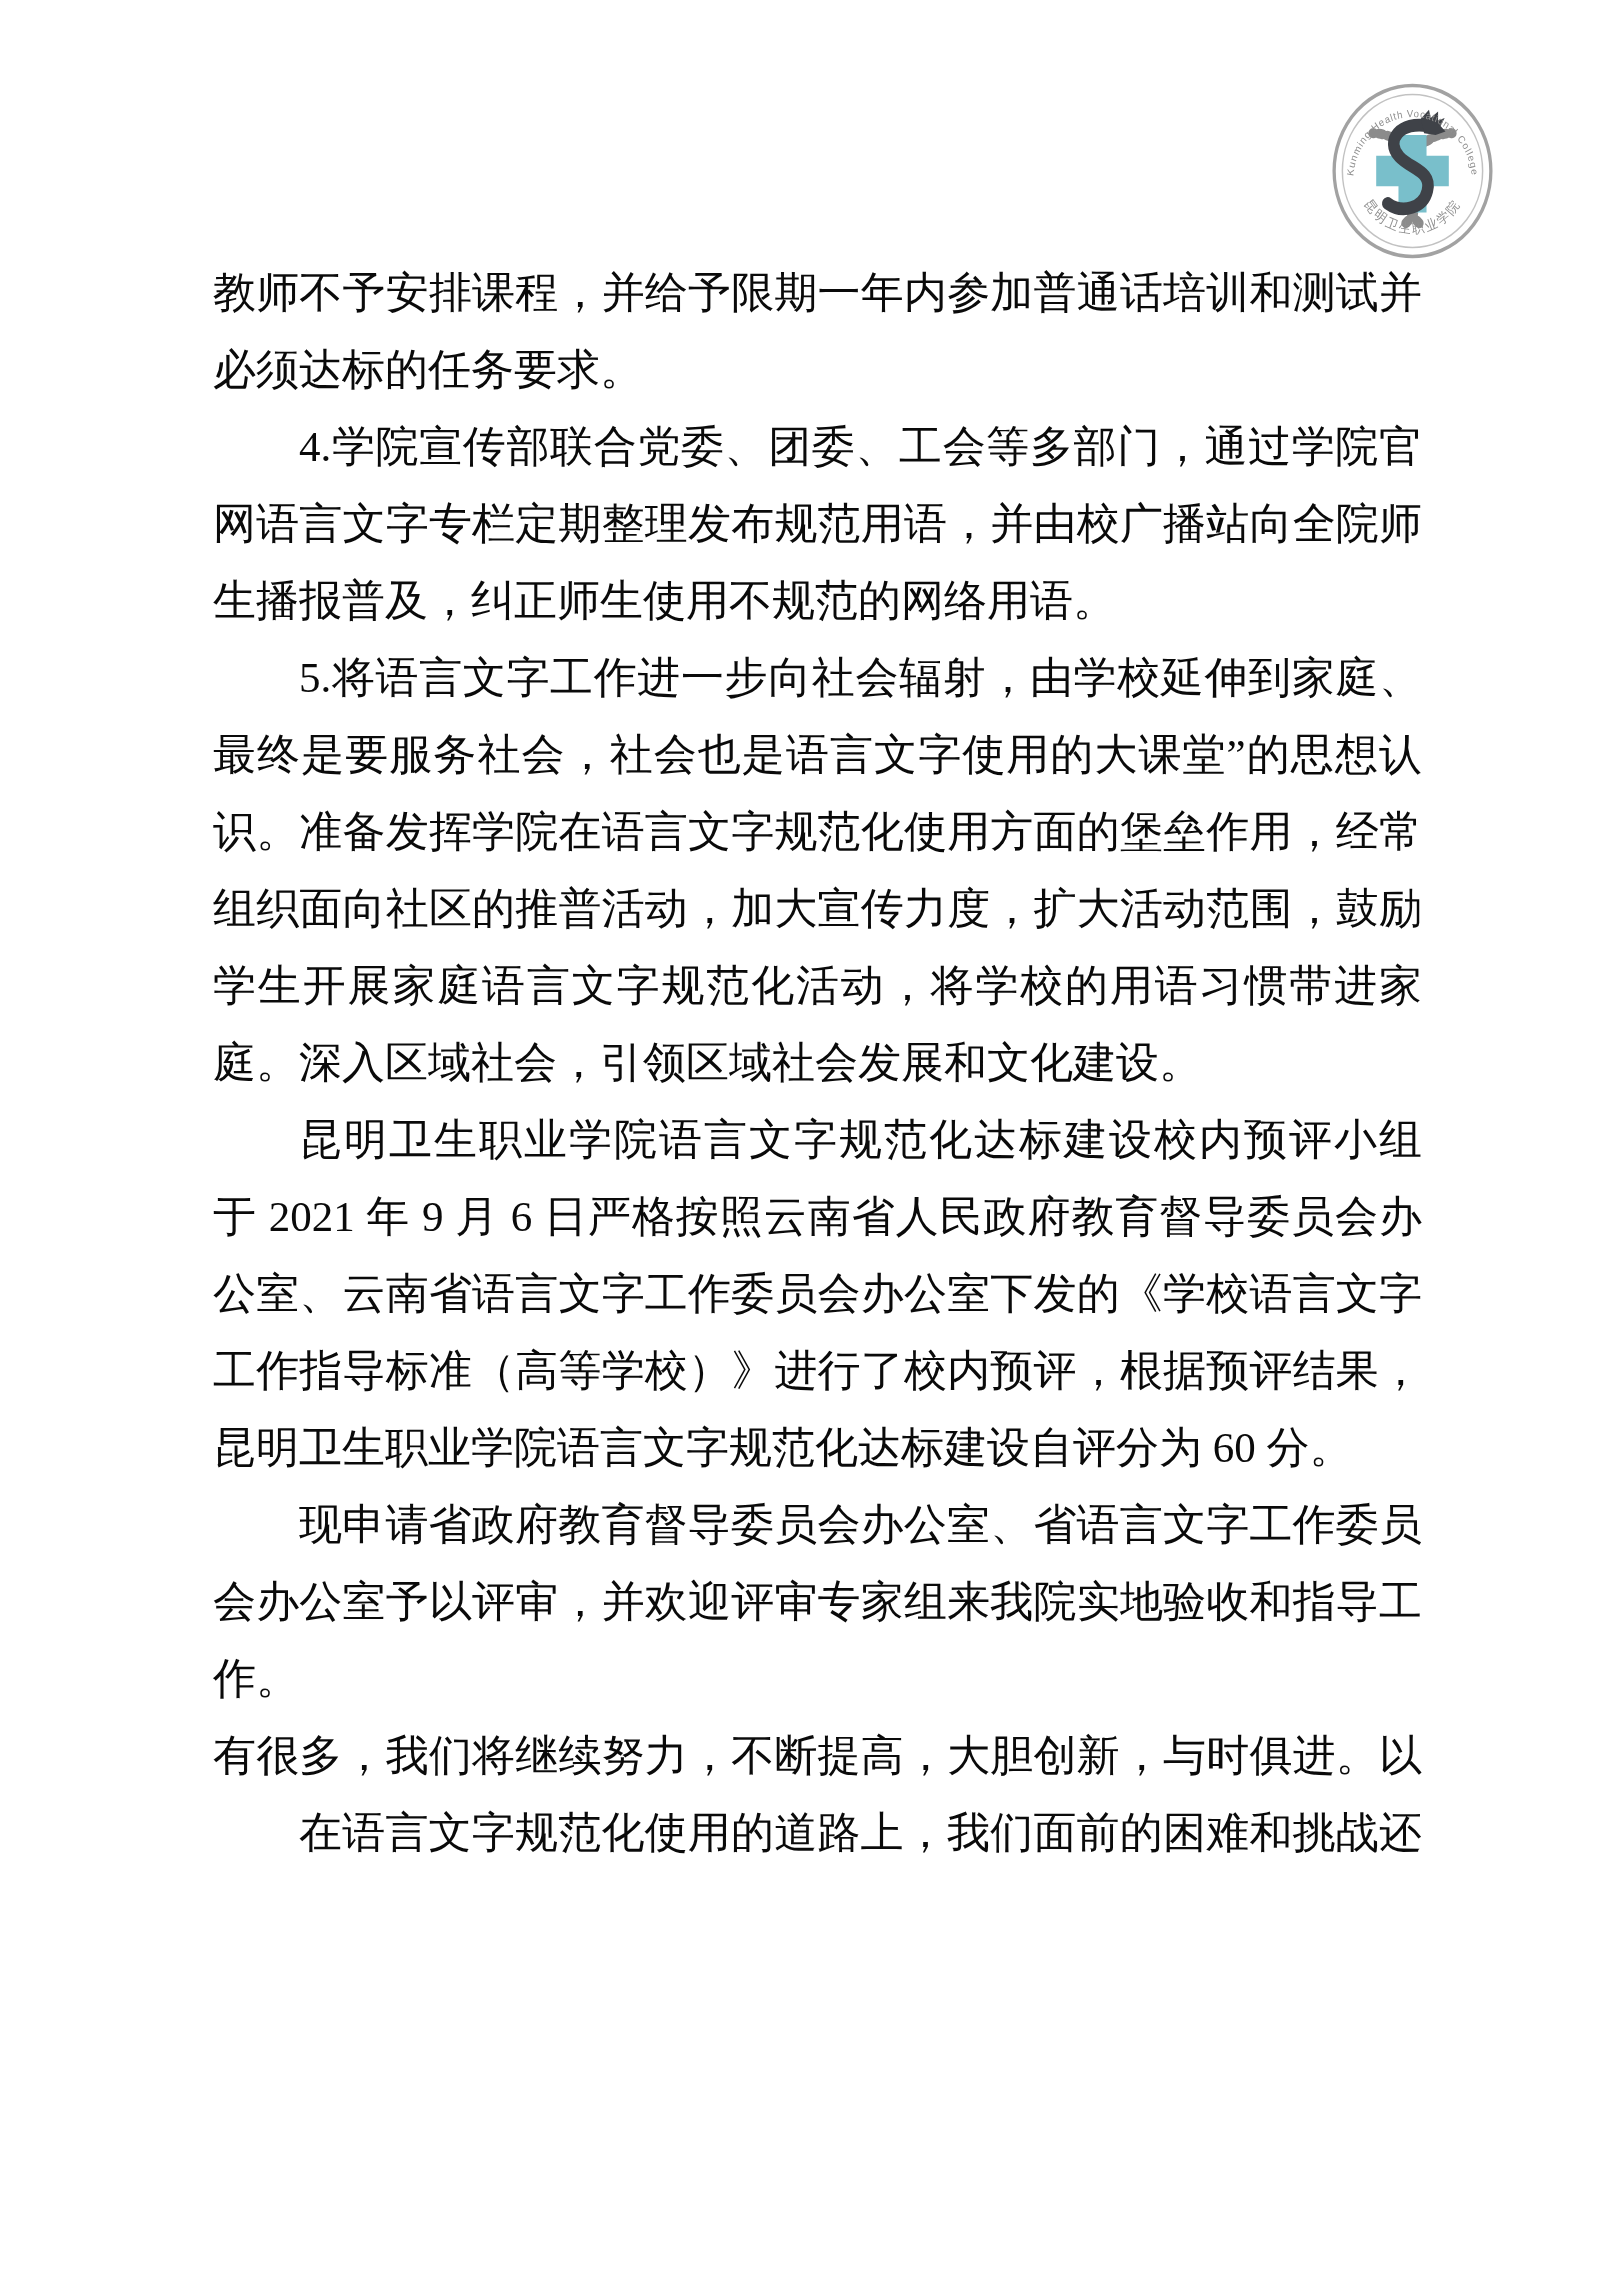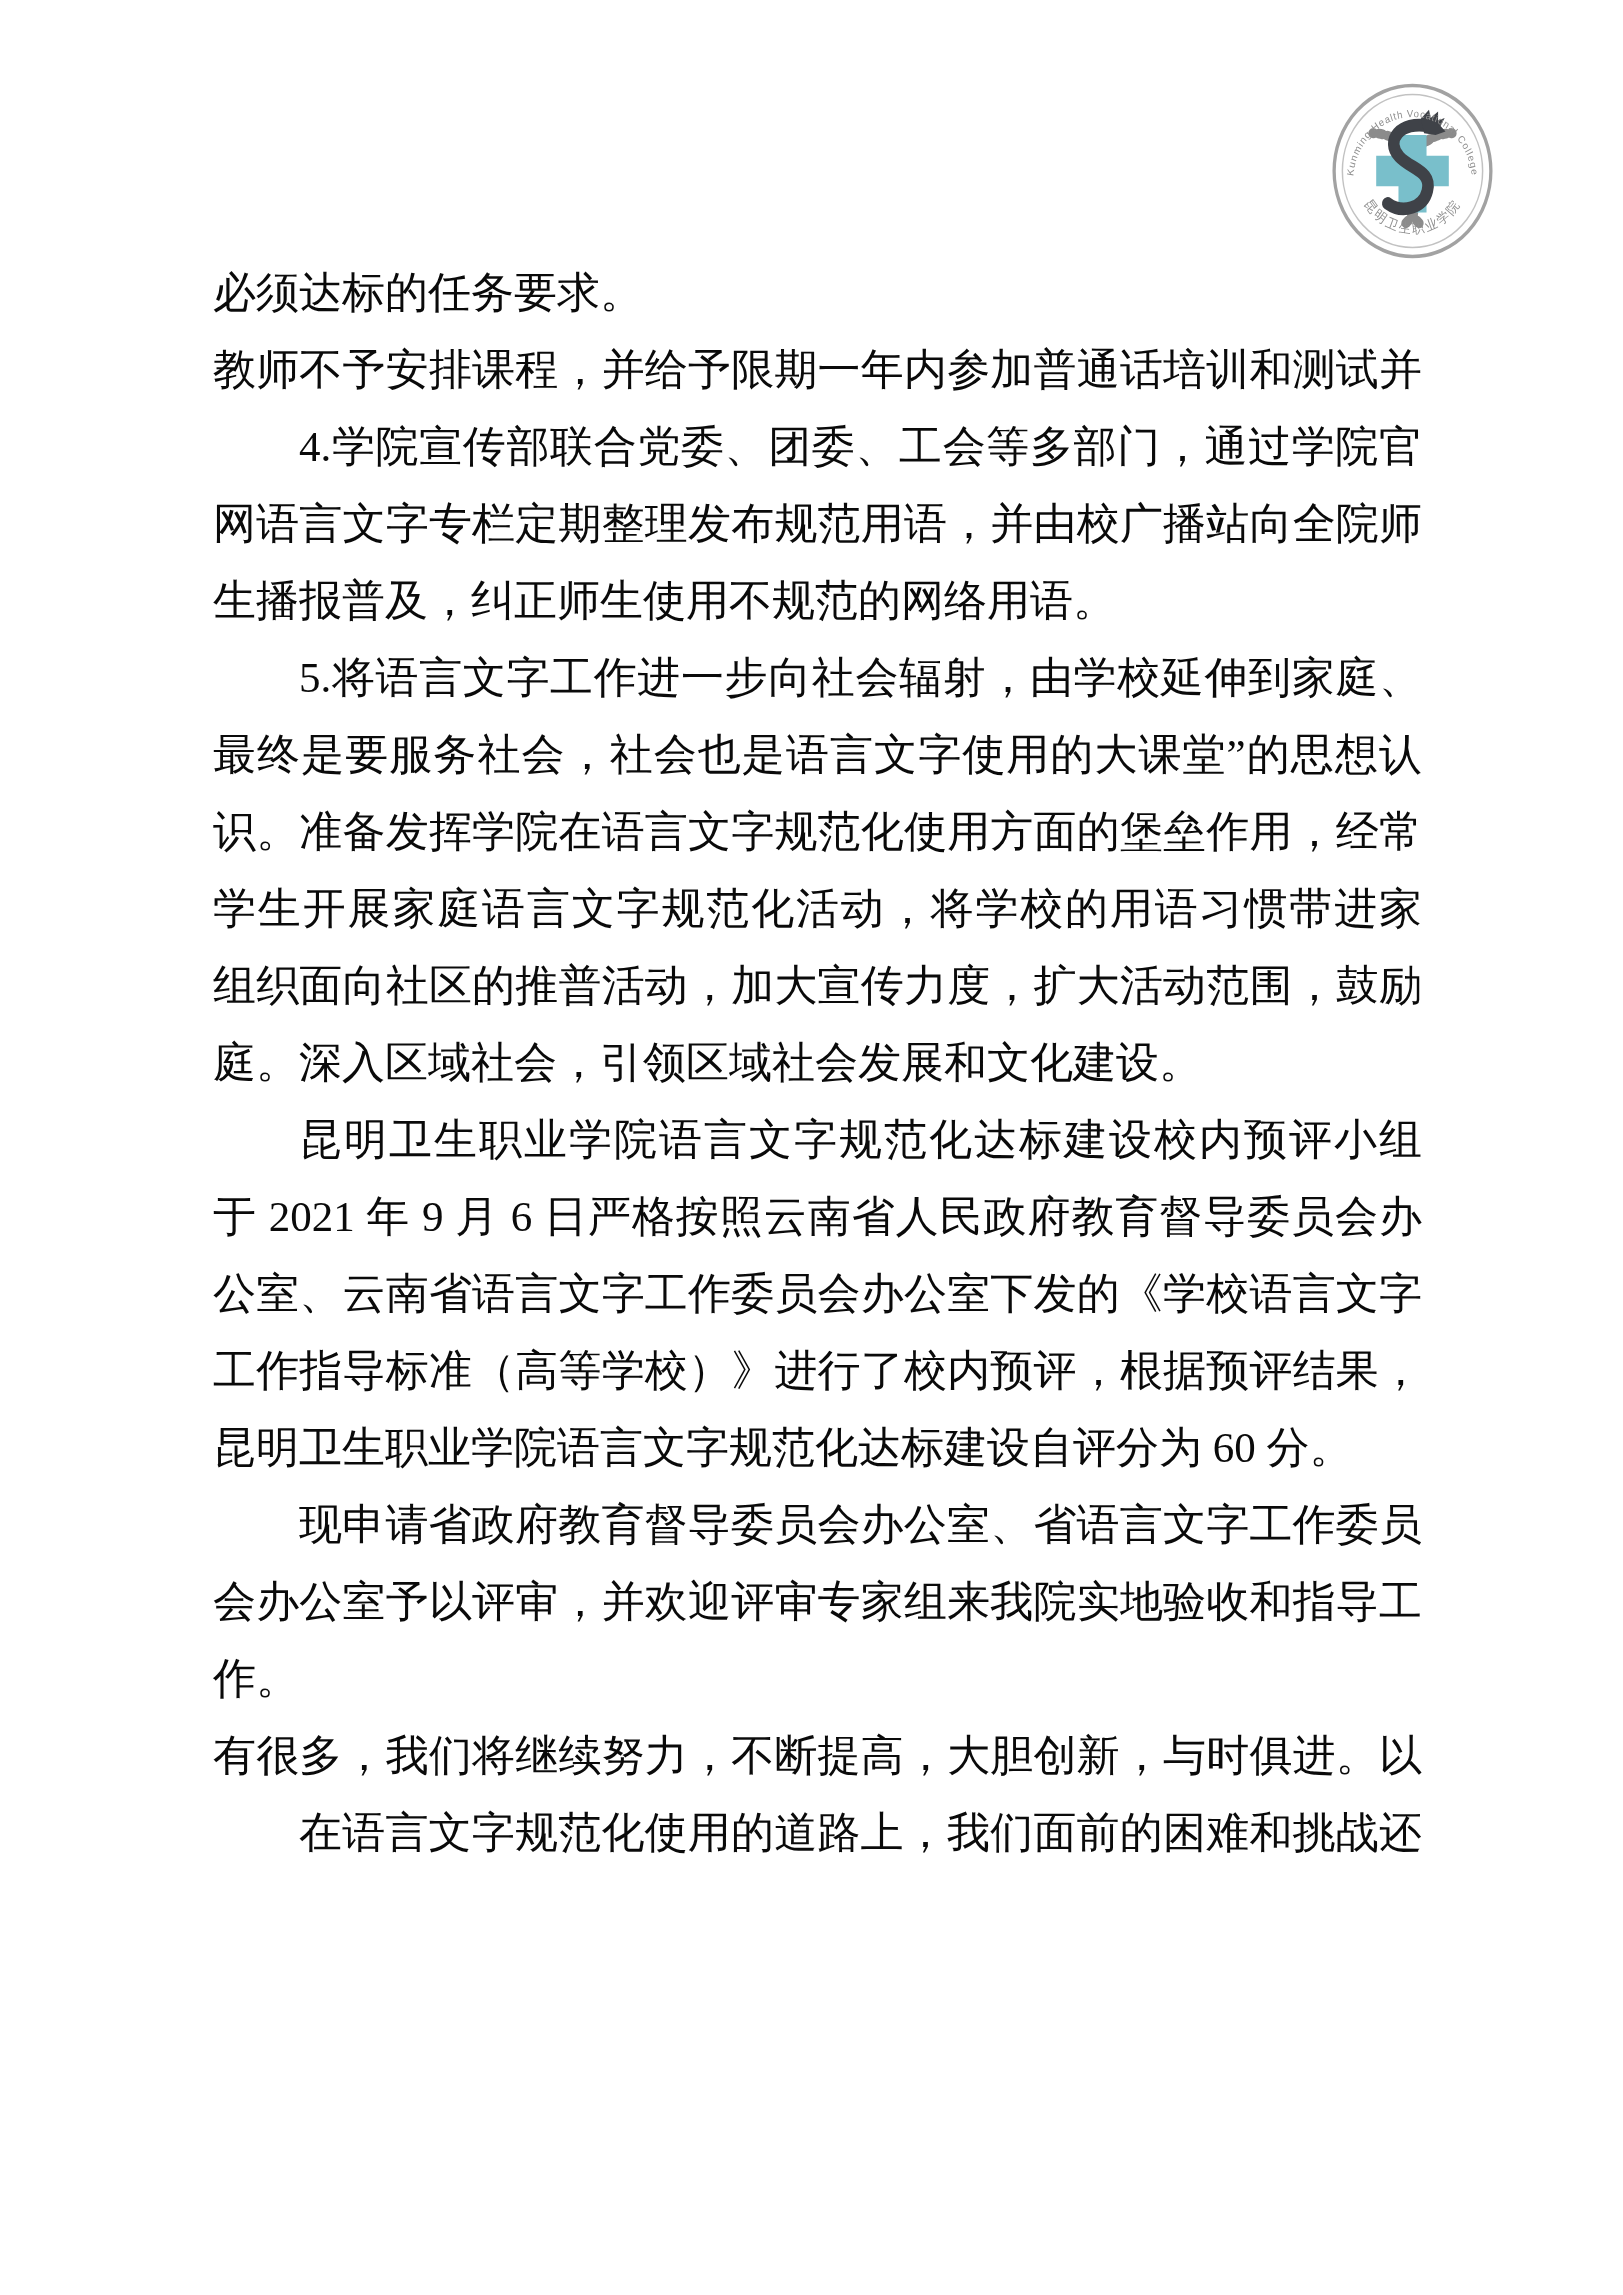--- a/index.html
+++ b/index.html
@@ -79,30 +79,30 @@
         <textPath href="#arcTop" startOffset="50%" text-anchor="middle">Kunming Health Vocational College</textPath>
       </text>
 
       <text font-size="15" fill="#8f8f8f" letter-spacing="2.5" font-family="Liberation Serif, DejaVu Serif, serif">
         <textPath href="#arcBottom" startOffset="50%" text-anchor="middle">昆明卫生职业学院</textPath>
       </text>
     </svg>
   </div>
 
   <div class="body-text">
+      <div class="line full">教师不予安排课程，并给予限期一年内参加普通话培训和测试并</div>
       <div class="line">必须达标的任务要求。</div>
-      <div class="line full">教师不予安排课程，并给予限期一年内参加普通话培训和测试并</div>
       <div class="line indent full">4.学院宣传部联合党委、团委、工会等多部门，通过学院官</div>
       <div class="line full">网语言文字专栏定期整理发布规范用语，并由校广播站向全院师</div>
       <div class="line">生播报普及，纠正师生使用不规范的网络用语。</div>
       <div class="line indent full">5.将语言文字工作进一步向社会辐射，由学校延伸到家庭、</div>
       <div class="line full">最终是要服务社会，社会也是语言文字使用的大课堂”的思想认</div>
       <div class="line full">识。准备发挥学院在语言文字规范化使用方面的堡垒作用，经常</div>
+      <div class="line full">组织面向社区的推普活动，加大宣传力度，扩大活动范围，鼓励</div>
       <div class="line full">学生开展家庭语言文字规范化活动，将学校的用语习惯带进家</div>
-      <div class="line full">组织面向社区的推普活动，加大宣传力度，扩大活动范围，鼓励</div>
       <div class="line">庭。深入区域社会，引领区域社会发展和文化建设。</div>
       <div class="line indent full">昆明卫生职业学院语言文字规范化达标建设校内预评小组</div>
       <div class="line full">于 2021 年 9 月 6 日严格按照云南省人民政府教育督导委员会办</div>
       <div class="line full">公室、云南省语言文字工作委员会办公室下发的《学校语言文字</div>
       <div class="line full">工作指导标准（高等学校）》进行了校内预评，根据预评结果，</div>
       <div class="line">昆明卫生职业学院语言文字规范化达标建设自评分为 60 分。</div>
       <div class="line indent full">现申请省政府教育督导委员会办公室、省语言文字工作委员</div>
       <div class="line full">会办公室予以评审，并欢迎评审专家组来我院实地验收和指导工</div>
       <div class="line">作。</div>
       <div class="line full">有很多，我们将继续努力，不断提高，大胆创新，与时俱进。以</div>

